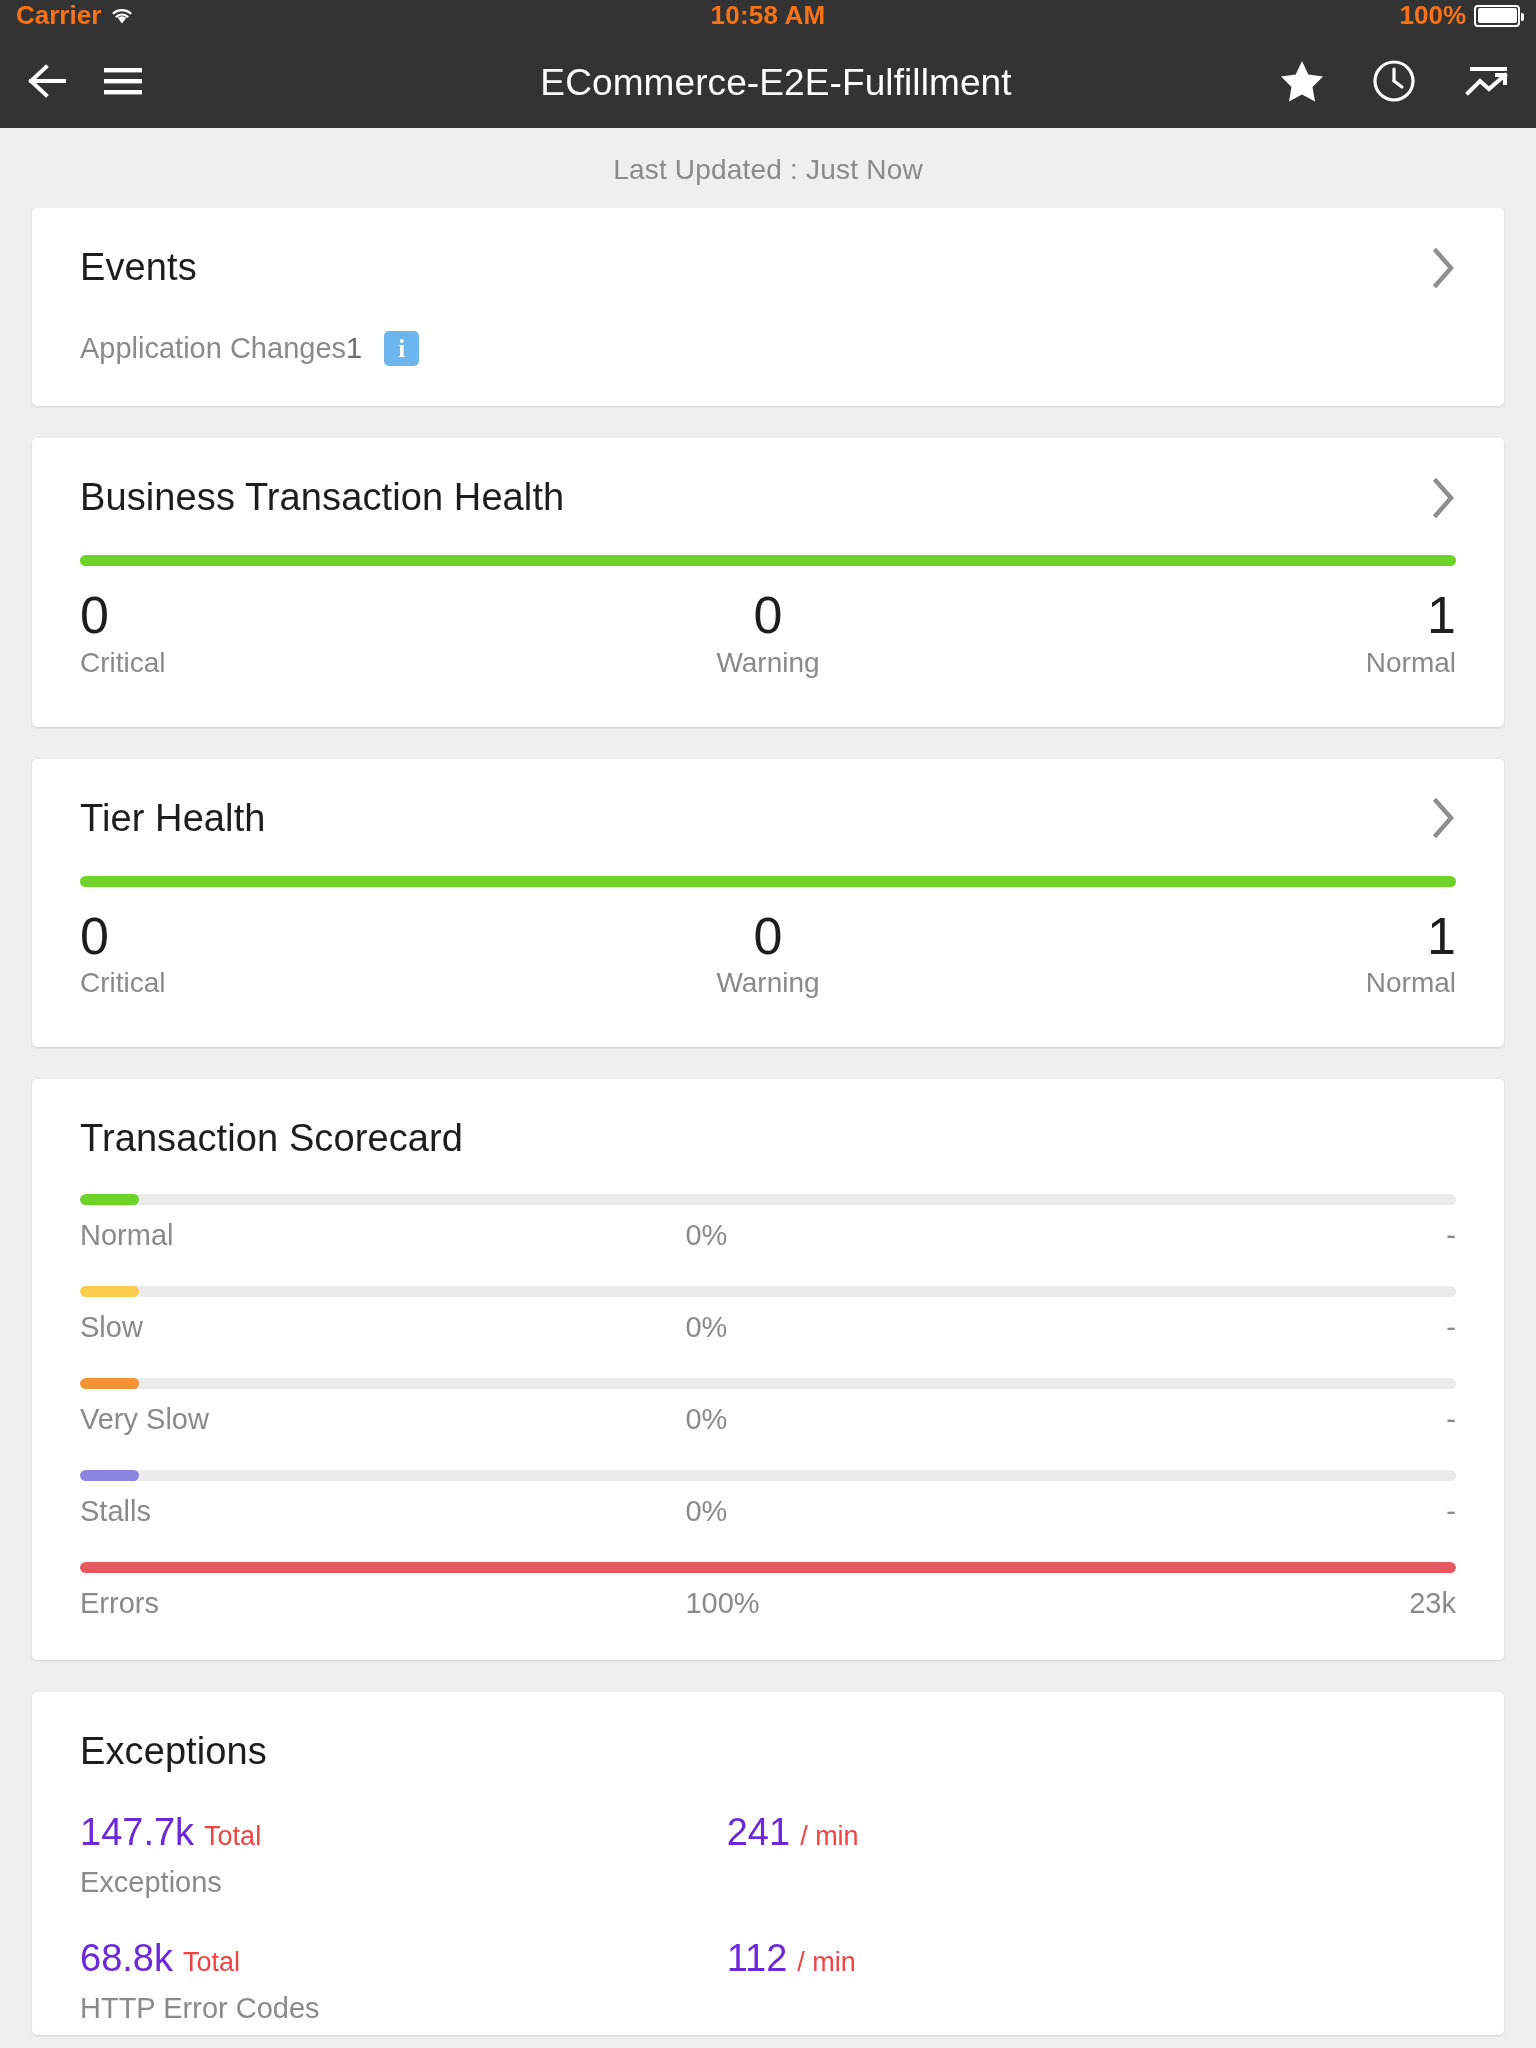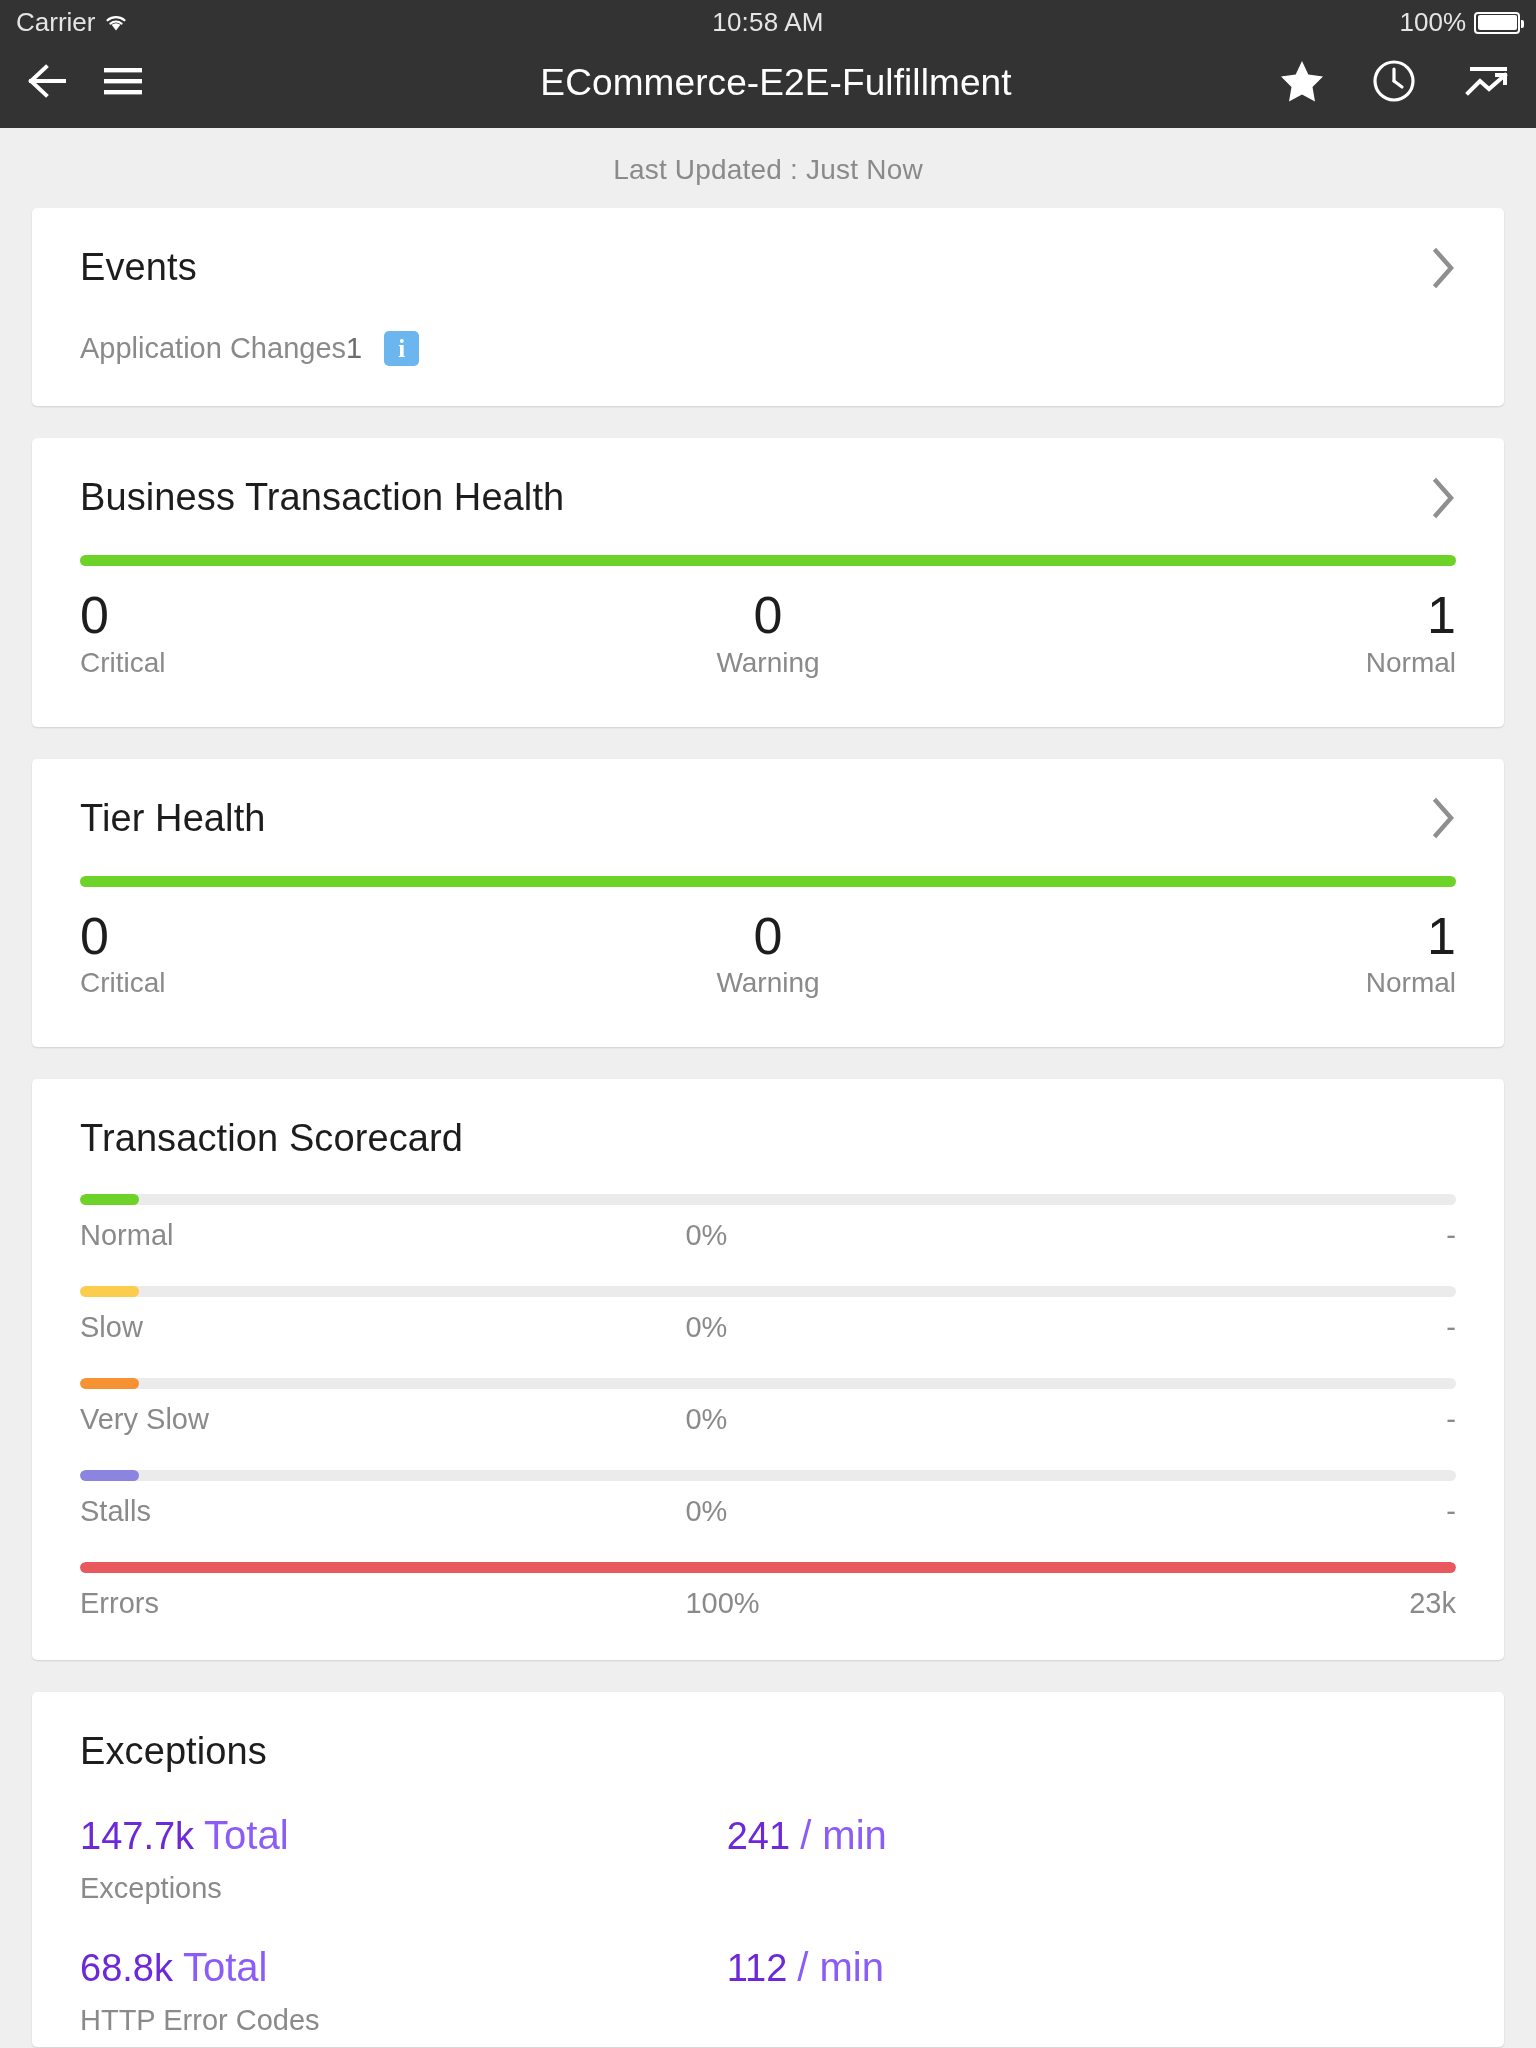--- a/index.html
+++ b/index.html
@@ -9,26 +9,27 @@
     background: #efefef;
     font-family: "Liberation Sans", sans-serif;
     overflow: hidden;
   }
   body { position: relative; }
 
   
   .statusbar {
     height: 38px;
     background: #333333;
-    color: #e5e5e5;
-    display: flex;
-    align-items: flex-end;
+    color: #f97316;
+    display: flex;
+    align-items: flex-start;
     padding: 0 16px;
     font-size: 26px;
     position: relative;
+    font-weight: bold;
   }
   .sb-left { display: flex; align-items: center; gap: 9px; }
   .sb-center {
     position: absolute;
     left: 0; right: 0;
     text-align: center;
     font-size: 26px;
     letter-spacing: 0.2px;
   }
   .sb-right {
@@ -183,21 +184,21 @@
   
   .exceptions-card { padding-bottom: 10px; }
   .exc-row { margin-top: 40px; display: flex; }
   .exc-left { flex: 0 0 47%; }
   .exc-right { flex: 1; }
   .exc-big {
     font-size: 38px;
     color: #6d28d9;
     line-height: 1;
   }
-  .exc-unit { font-size: 40px; color: #8b5cf6; margin-left: 10px; }
+  .exc-unit { font-size: 27px; color: #ef4444; margin-left: 10px; }
   .exc-sub { font-size: 29px; color: #8a8a8a; margin-top: 14px; }
   .exc-rate-wrap { display: flex; align-items: baseline; }
 </style>
 </head>
 <body>
 
 <div class="statusbar">
   <div class="sb-left">
     <span>Carrier</span>
     <span>

